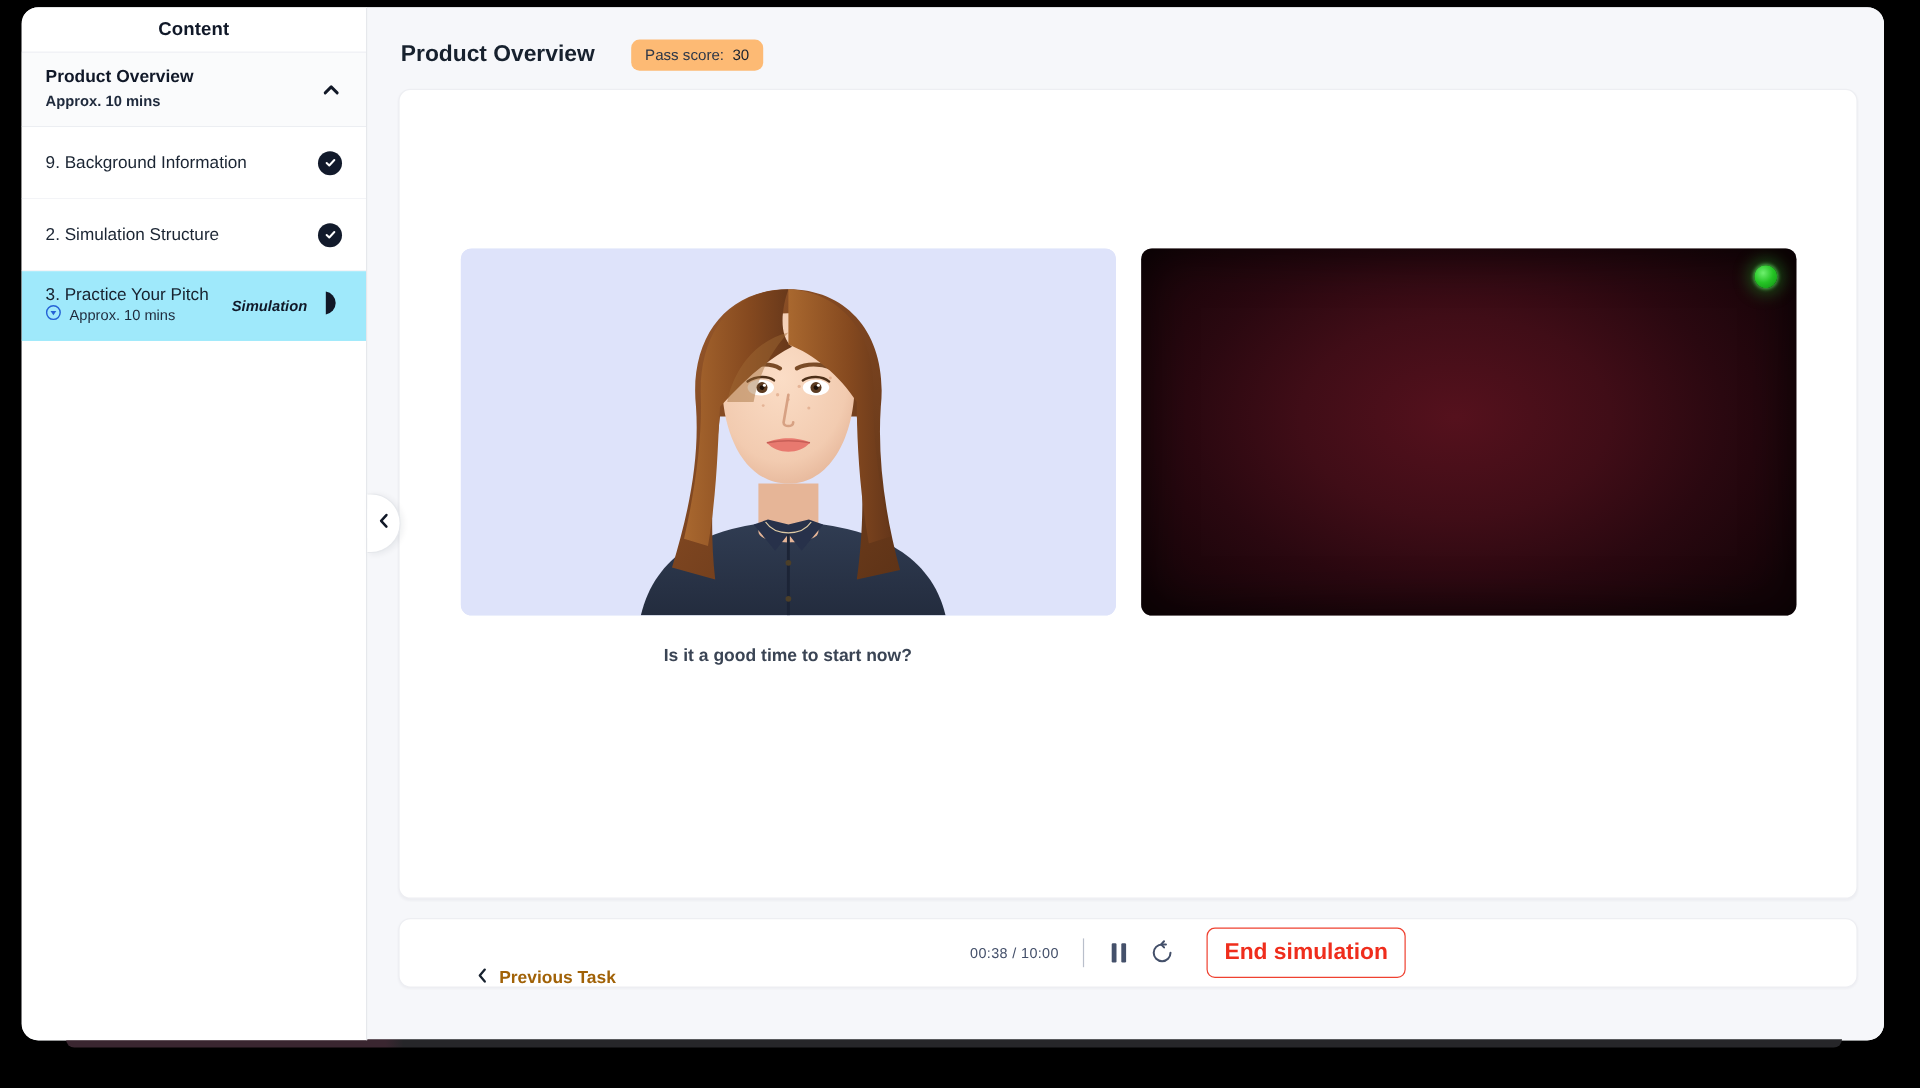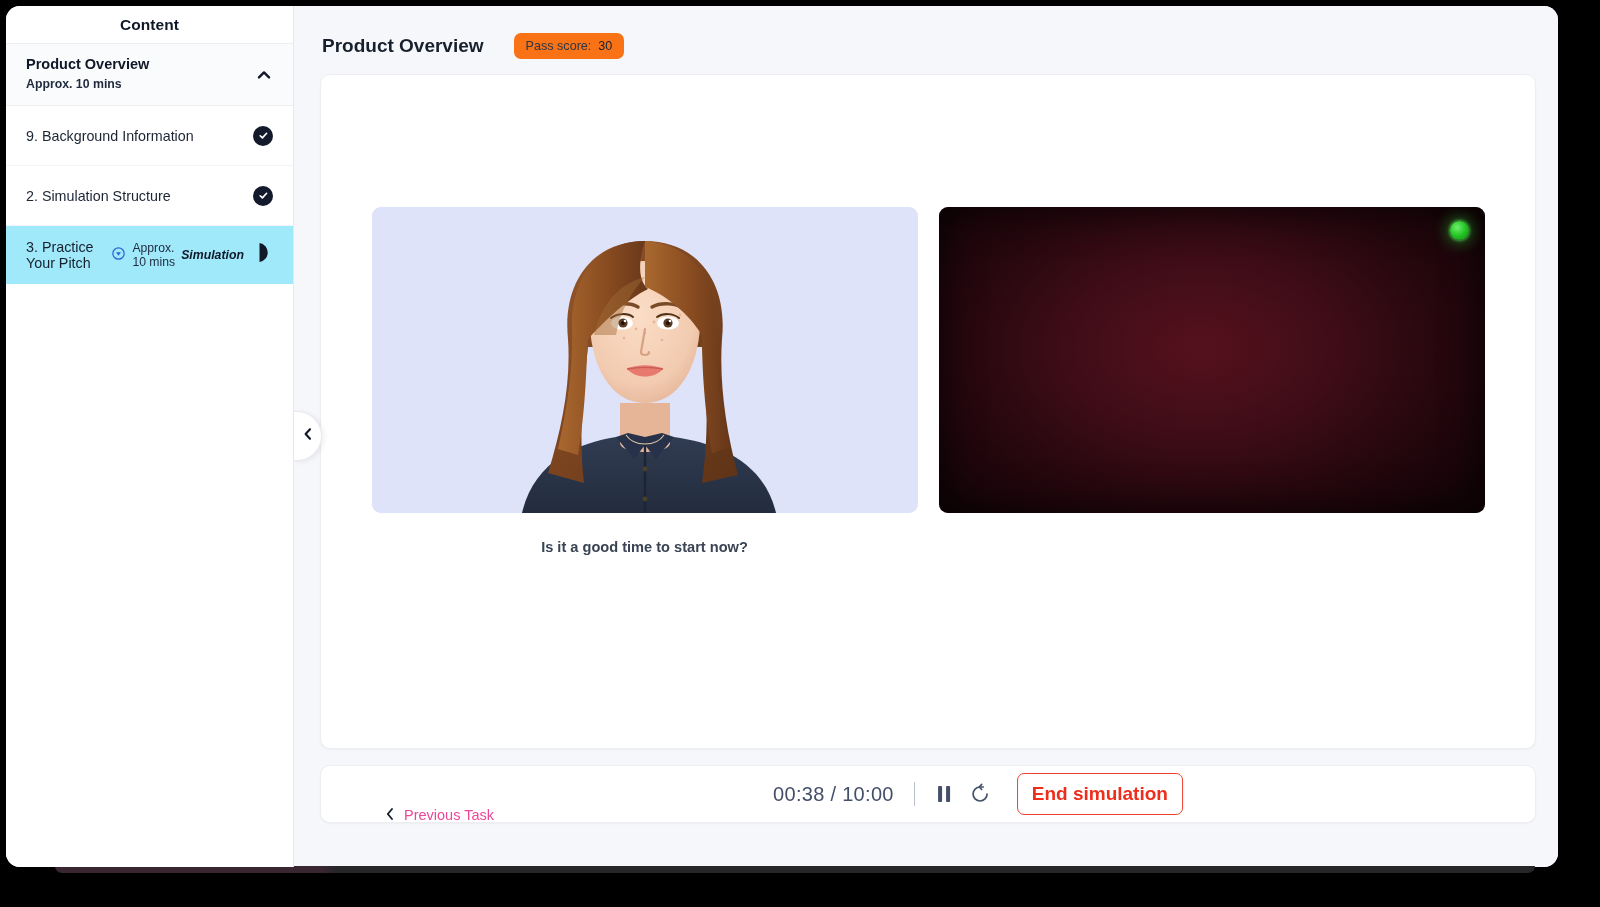--- a/index.html
+++ b/index.html
@@ -8,21 +8,21 @@
     width: 1600px;
     height: 907px;
     background: #000000;
     font-family: "Liberation Sans", sans-serif;
     overflow: hidden;
   }
 
   
   #app-frame {
     position: absolute;
-    left: 6px;
+    left: 18px;
     top: 6px;
     width: 1552px;
     height: 861px;
     background: #f6f7fa;
     border-radius: 14px;
     overflow: hidden;
     display: flex;
   }
 
   #bottom-strip {
@@ -93,21 +93,21 @@
     background: #121a2b;
     display: flex; align-items: center; justify-content: center;
     flex: 0 0 20px;
   }
 
   .lesson.active {
     background: #9fe9fb;
     border-bottom: 1px solid #9fe9fb;
     height: 58px;
   }
-  .lesson.active .lesson-left { display: flex; flex-direction: row; gap: 0; }
+  .lesson.active .lesson-left { display: flex; flex-direction: column; gap: 0; }
   .lesson.active .lesson-label { color: #17212e; }
   .sub-row { display: flex; align-items: center; gap: 7px; }
   .sub-row-text { font-size: 12.2px; color: #1f2a3c; }
   .badge-sim { font-size: 12.3px; font-weight: 700; color: #101828; margin-right: 14px; font-style: italic; }
   .active-right { display: flex; align-items: center; }
 
   .collapse-handle {
     position: absolute;
     left: 288px;
     top: 405px;
@@ -133,21 +133,21 @@
     padding: 18px 22px 0 26px;
     display: flex;
     flex-direction: column;
     position: relative;
     overflow: hidden;
   }
 
   .main-header { display: flex; align-items: center; gap: 30px; height: 44px; padding-left: 2px; }
   .page-title { font-size: 19px; font-weight: 700; color: #17212e; }
   .pass-pill {
-    background: #f97316;
+    background: #fdba74;
     border-radius: 7px;
     padding: 6px 12px;
     font-size: 12.6px;
     color: #2b3648;
     display: flex; gap: 7px;
   }
   .pass-pill .val { color: #17212e; }
 
   .stage-card {
     margin-top: 6px;
@@ -201,34 +201,34 @@
     border-radius: 10px;
     box-shadow: 0 1px 2px rgba(16,24,40,.04);
     display: flex;
     align-items: center;
     padding: 0 22px;
     position: relative;
   }
 
   .prev-task {
     display: flex; align-items: center; gap: 9px;
-    font-size: 14.5px; font-weight: 400; color: #ec4899;
+    font-size: 14.5px; font-weight: 700; color: #a16207;
     cursor: pointer;
     margin-left: 42px;
     margin-top: 42px;
   }
 
   .center-controls {
     position: absolute;
     left: 50%; top: 50%;
     transform: translate(-50%, -50%);
     margin-left: 50px;
     display: flex; align-items: center; gap: 16px;
   }
-  .timer { font-size: 20px; color: #44506a; letter-spacing: .3px; }
+  .timer { font-size: 12px; color: #44506a; letter-spacing: .3px; }
   .vbar { width: 1px; height: 24px; background: #b9bfcb; margin: 0 4px; }
   .icon-btn { cursor: pointer; display: flex; align-items: center; }
 
   .end-btn {
     border: 1px solid #ef4130;
     color: #ef2d1c;
     background: #ffffff;
     border-radius: 7px;
     padding: 9px 14px;
     font-size: 19px;

